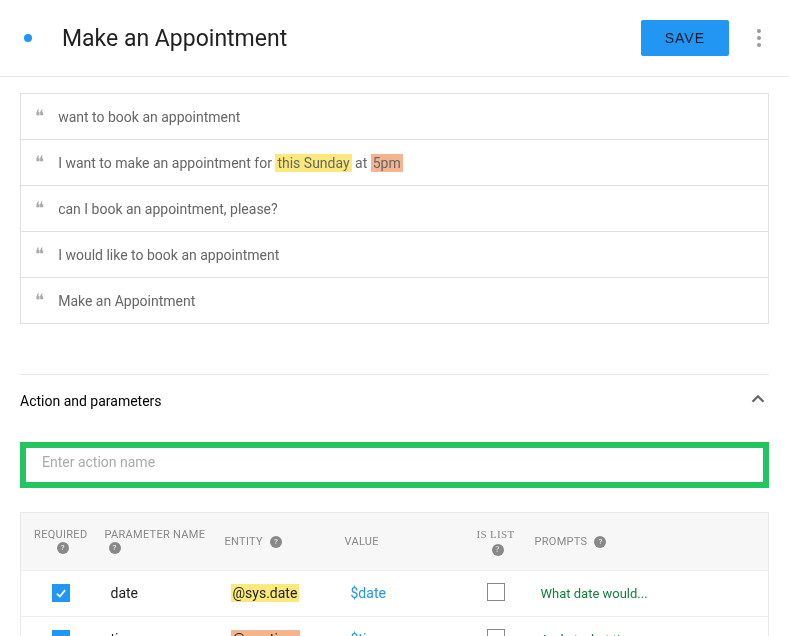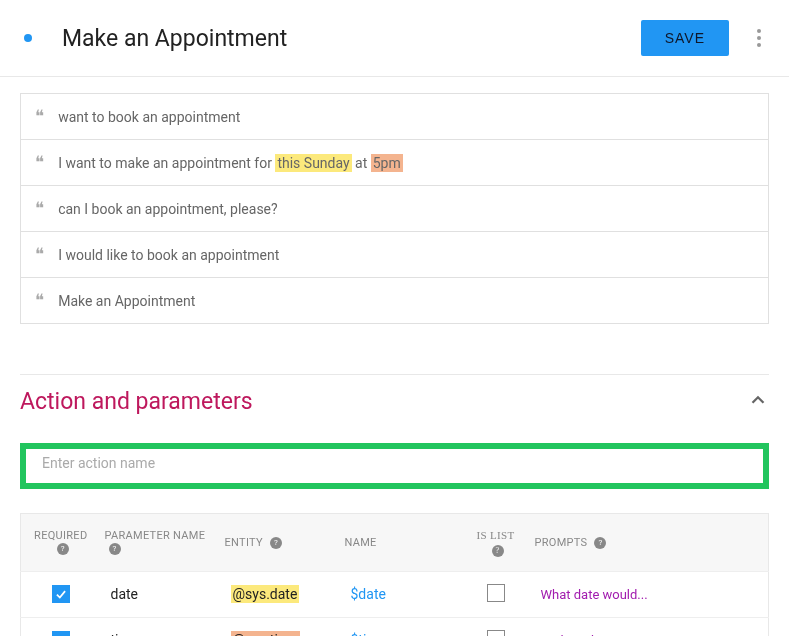--- a/index.html
+++ b/index.html
@@ -12,37 +12,37 @@
 .menu-icon span { width: 4px; height: 4px; background: #999; border-radius: 50%; }
 .content { padding: 0 20px; }
 .phrases { margin-top: 16px; border: 1px solid #e0e0e0; }
 .phrase-row { display: flex; align-items: center; padding: 14px 14px; border-bottom: 1px solid #e0e0e0; }
 .phrase-row:last-child { border-bottom: none; }
 .quote-icon { color: #aaa; font-size: 17px; margin-right: 14px; line-height: 1; }
 .phrase-text { font-size: 14px; color: #666; }
 .hl-yellow { background: #fce97c; padding: 1px 2px; }
 .hl-orange { background: #f4b48f; padding: 1px 2px; }
 .section-header { display: flex; align-items: center; justify-content: space-between; margin-top: 50px; padding-top: 13px; border-top: 1px solid #e8e8e8; }
-.section-title { font-size: 23px; color: #be185d; font-weight: 400; }
+.section-title { font-size: 14px; color: #000000; font-weight: 400; }
 .chevron { cursor: pointer; }
 .chevron svg { width: 22px; height: 22px; }
 .action-input { width: 100%; border: 6px solid #22c55e; padding: 6px 16px; font-size: 14px; color: #999; margin-top: 28px; resize: none; font-family: inherit; height: 46px; }
 .action-input::placeholder { color: #aaa; }
 .params-table { width: 100%; border-collapse: collapse; margin-top: 20px; border: 1px solid #e8e8e8; }
 .params-table th { background: #f7f7f7; font-size: 11px; color: #888; font-weight: 400; text-align: left; padding: 14px 4px; letter-spacing: 0.3px; }
 .params-table td { padding: 12px 10px; font-size: 14px; border-top: 1px solid #eee; }
 .help-icon { display: inline-block; width: 12px; height: 12px; border-radius: 50%; background: #888; color: #fff; font-size: 8px; text-align: center; line-height: 12px; margin-left: 4px; vertical-align: middle; }
 .checkbox { width: 18px; height: 18px; background: #2196f3; display: inline-flex; align-items: center; justify-content: center; cursor: pointer; }
 .checkbox svg { width: 14px; height: 14px; }
 .checkbox-empty { width: 18px; height: 18px; border: 1.5px solid #888; display: inline-block; cursor: pointer; }
 .entity-badge { padding: 1px 2px; font-size: 14px; }
 .entity-date { background: #fce97c; }
 .entity-time { background: #f4b48f; }
 .val-link { color: #2196f3; font-size: 14px; }
-.prompt-link { color: #a21caf; font-size: 13px; cursor: pointer; }
+.prompt-link { color: #15803d; font-size: 13px; cursor: pointer; }
 .th-islist { line-height: 1.3; font-family: Liberation Serif, serif; }
 .col-required { width: 80px; text-align: center !important; }
 .col-name { width: 120px; }
 .col-entity { width: 120px; }
 .col-value { width: 120px; }
 .col-islist { width: 70px; text-align: center !important; }
 .col-prompts { }
 td.col-required { text-align: center; }
 td.col-islist { text-align: center; }
 </style>
@@ -94,21 +94,21 @@
   </div>
 
   <textarea class="action-input" placeholder="Enter action name" style=""></textarea>
 
   <table class="params-table">
     <thead>
       <tr>
         <th class="col-required"><span>REQUIRED</span> <span class="help-icon">?</span></th>
         <th class="col-name"><span>PARAMETER NAME</span> <span class="help-icon">?</span></th>
         <th class="col-entity"><span>ENTITY</span> <span class="help-icon">?</span></th>
-        <th class="col-value"><span>NAME</span></th>
+        <th class="col-value"><span>VALUE</span></th>
         <th class="col-islist th-islist"><span>IS LIST</span><br><span class="help-icon">?</span></th>
         <th class="col-prompts"><span>PROMPTS</span> <span class="help-icon">?</span></th>
       </tr>
     </thead>
     <tbody id="param-rows">
         <tr>
           <td class="col-required"><span class="checkbox">
               <svg viewBox="0 0 24 24" fill="none" stroke="#fff" stroke-width="3">
                 <polyline points="5 13 10 18 19 7"></polyline>
               </svg>

